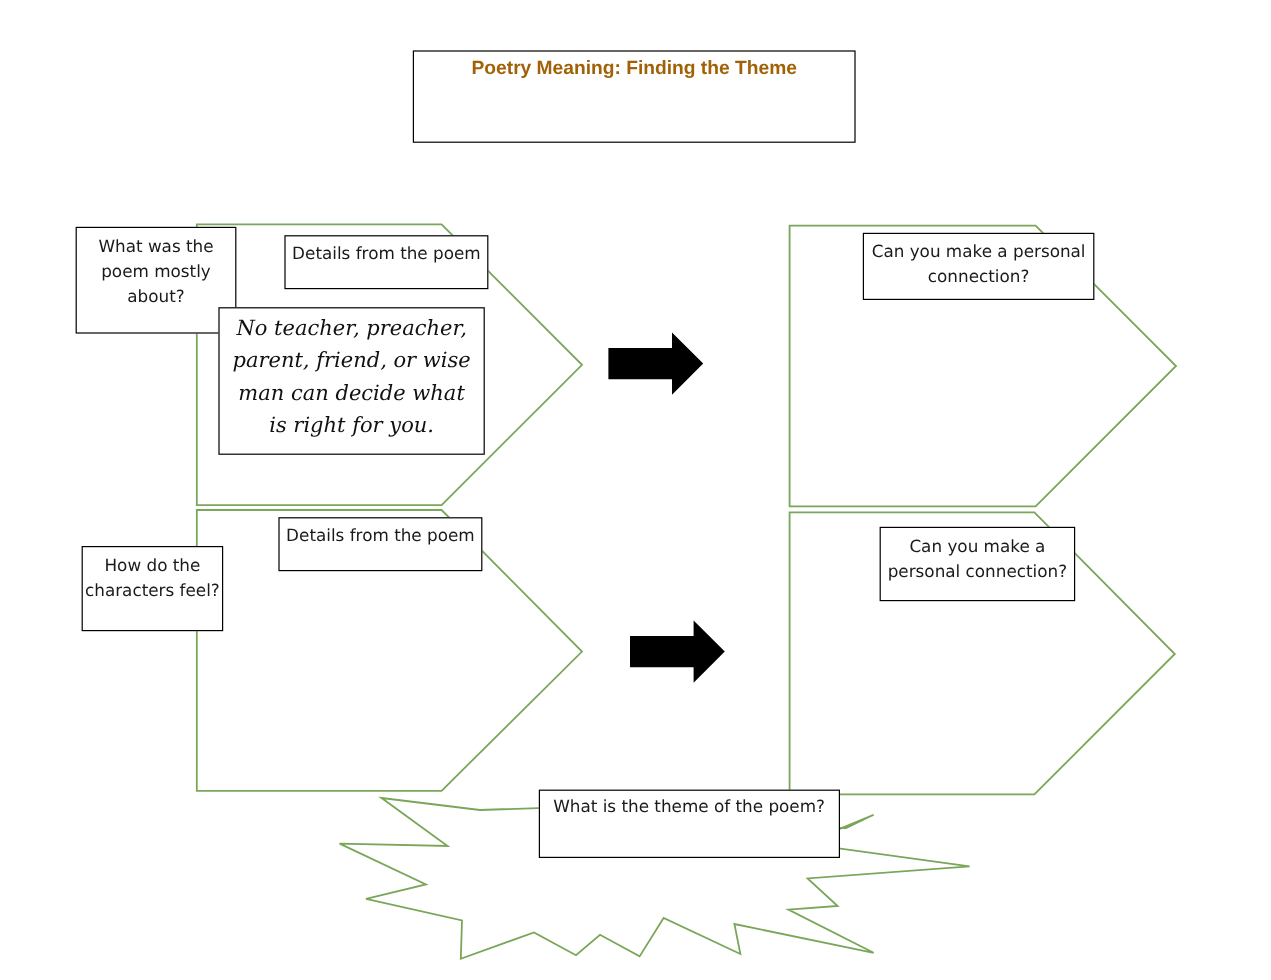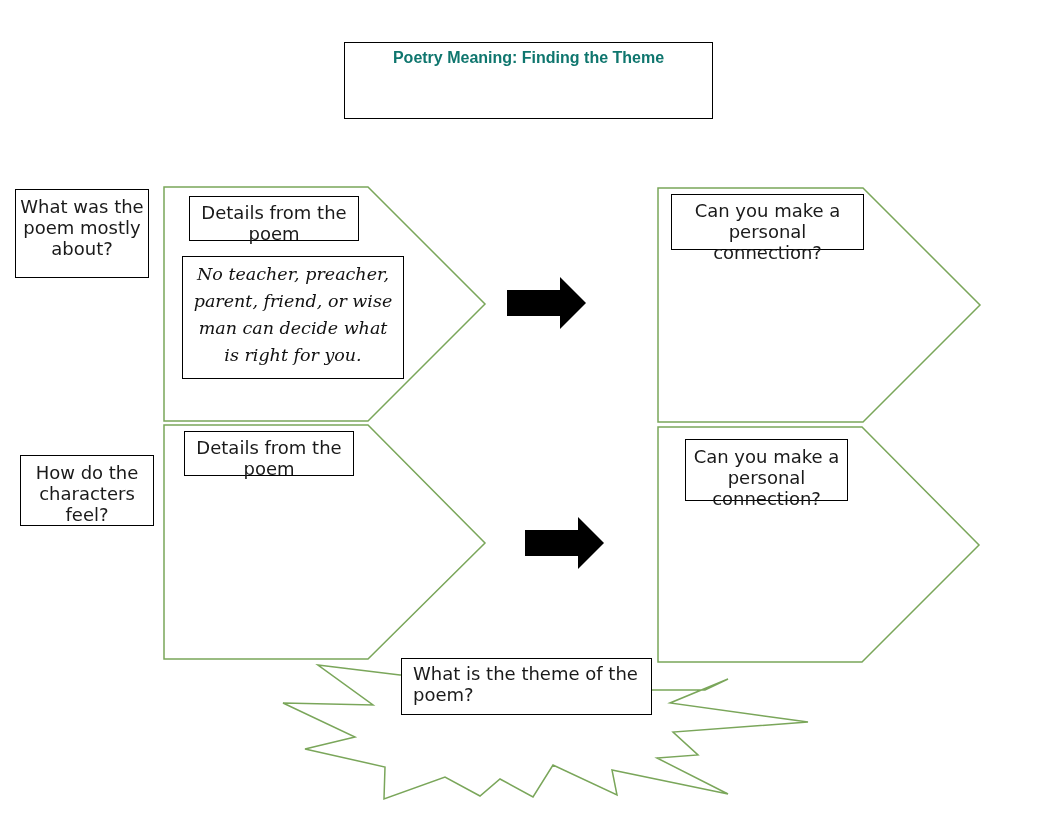--- a/index.html
+++ b/index.html
@@ -1,22 +1,22 @@
 <!DOCTYPE html>
 <html><head>
 <meta charset="utf-8">
 <style>
   html, body { margin: 0; padding: 0; background: #ffffff; }
   body { width: 1059px; height: 817px; position: relative; overflow: hidden; font-family: "Liberation Sans", sans-serif; }
   #canvas { position: absolute; left: 0; top: 0; }
   .box { position: absolute; background: #ffffff; border: 1px solid #000000; box-sizing: border-box; color: #1a1a1a; }
-  .sans { font-family: "DejaVu Sans", "Liberation Sans", sans-serif; font-size: 18px; line-height: 21px; }
+  .sans { font-family: "DejaVu Sans", "Liberation Sans", sans-serif; font-size: 14px; line-height: 21px; margin-left: 48px; }
   .center { text-align: center; }
   .title-box { left: 344px; top: 42px; width: 369px; height: 77px; }
-  .title-text { font-family: "Liberation Sans", sans-serif; font-weight: bold; font-size: 16px; color: #0f766e; text-align: center; padding-top: 6px; }
+  .title-text { font-family: "Liberation Sans", sans-serif; font-weight: bold; font-size: 16px; color: #a16207; text-align: center; padding-top: 6px; }
   .hand { font-family: "DejaVu Serif", "Liberation Serif", serif; font-style: italic; font-size: 17.5px; line-height: 27px; text-align: center; color: #111111; }
 </style>
 </head>
 <body>
 
 <svg id="canvas" width="1059" height="817">
 
   <polygon class="shape-outline" points="164,187 368,187 485,304 368,421 164,421" fill="#ffffff" stroke-width="1.5" stroke="#7aa65a"></polygon>
   <polygon class="shape-outline" points="164,425 368,425 485,543 368,659 164,659" fill="#ffffff" stroke-width="1.5" stroke="#7aa65a"></polygon>
   <polygon class="shape-outline" points="658,188 863,188 980,305 863,422 658,422" fill="#ffffff" stroke-width="1.5" stroke="#7aa65a"></polygon>
@@ -41,21 +41,21 @@
 </div>
 
 <div class="box hand" style="left:182px; top:256px; width:222px; height:123px; padding:4px 6px 0 6px;">
   <span>No teacher, preacher, parent, friend, or wise man can decide what is right for you.</span>
 </div>
 
 <div class="box sans center" style="left:671px; top:194px; width:193px; height:56px; padding-top:5px;">
   <span>Can you make a personal connection?</span>
 </div>
 
-<div class="box sans center" style="left:20px; top:455px; width:134px; height:71px; padding-top:6px;">
+<div class="box sans center" style="left:20px; top:455px; width:118px; height:71px; padding-top:6px;">
   <span>How do the characters feel?</span>
 </div>
 
 <div class="box sans center" style="left:184px; top:431px; width:170px; height:45px; padding-top:5px;">
   <span>Details from the poem</span>
 </div>
 
 <div class="box sans center" style="left:685px; top:439px; width:163px; height:62px; padding-top:6px;">
   <span>Can you make a personal connection?</span>
 </div>

